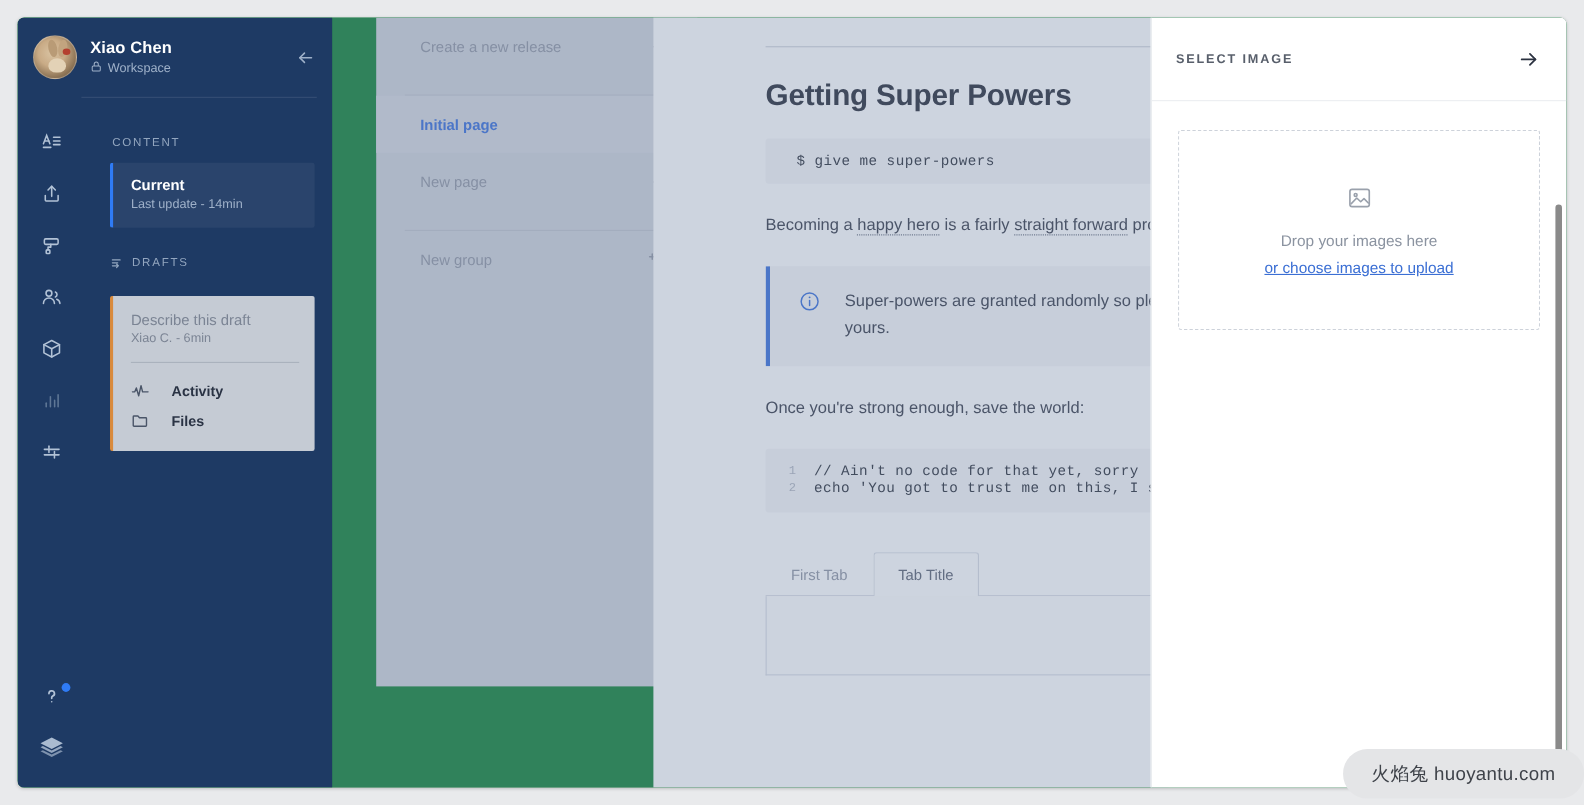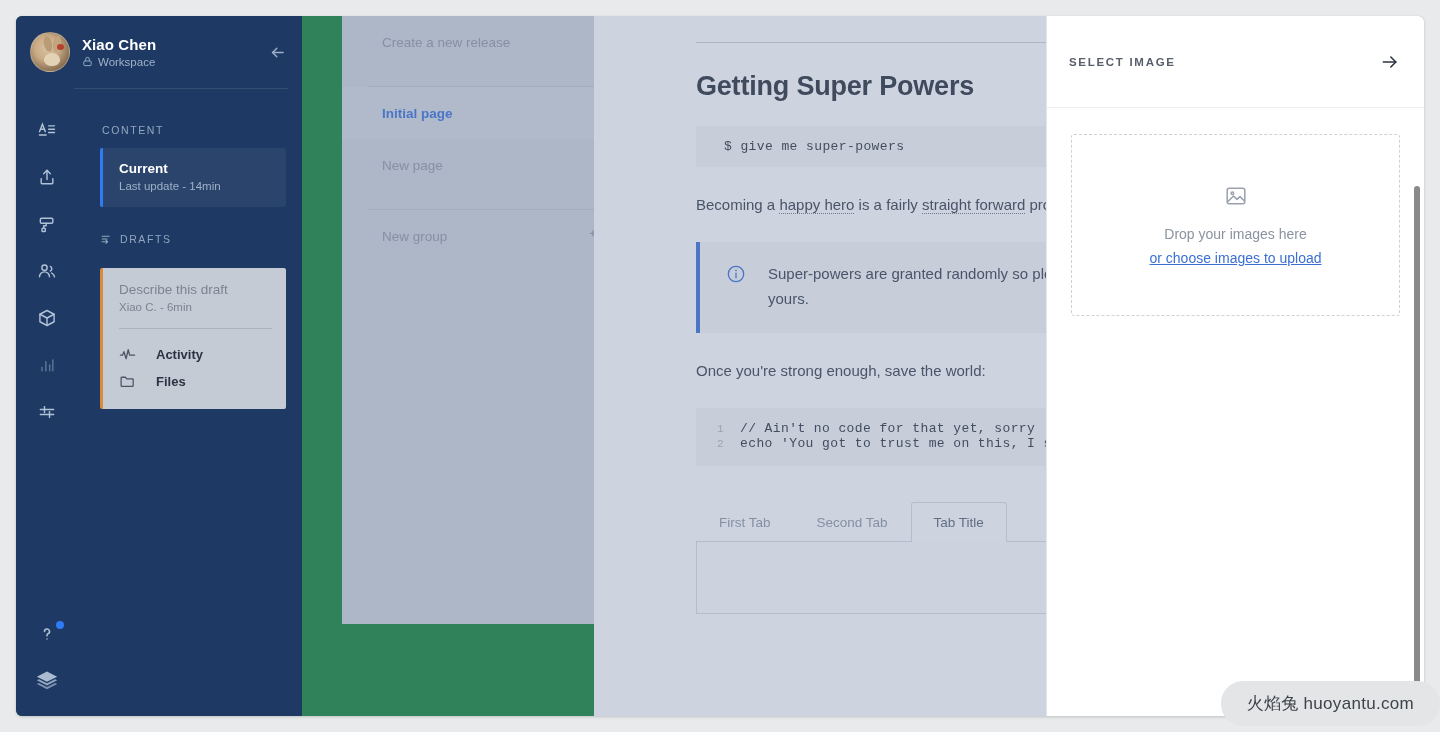--- a/index.html
+++ b/index.html
@@ -174,21 +174,21 @@
     position: absolute; left: 286px; top: 0; width: 760px; height: 700px;
     background: rgba(120,138,170,.28); pointer-events: none; z-index: 5;
   }
 
   
   .rightpanel {
     position: absolute; right: 0; top: 0; width: 378px; height: 700px;
     background: #ffffff; z-index: 8; border-left: 1px solid #e2e5ea;
   }
   .rp-head {
-    height: 92px; display: flex; align-items: center; justify-content: space-between;
+    height: 76px; display: flex; align-items: center; justify-content: space-between;
     padding: 0 24px 0 22px; border-bottom: 1px solid #eceef1;
   }
   .rp-title { font-size: 11.5px; letter-spacing: 1.7px; font-weight: 700; color: #585f6b; }
   .rp-close { color: #2b3240; cursor: pointer; display: flex; }
   .dropzone {
     margin: 26px 24px 0 24px; height: 182px;
     border: 1px dashed #cdd2da; border-radius: 3px;
     display: flex; flex-direction: column; align-items: center; justify-content: center;
   }
   .dz-icon { color: #9aa1ac; margin-bottom: 14px; }
@@ -447,21 +447,20 @@
             <span class="c">// Ain't no code for that yet, sorry</span>
           </div>
           <div class="ln">
             <span class="n">2</span>
             <span class="c">echo 'You got to trust me on this, I saved the world'</span>
           </div>
         </div>
 
         <div class="tabs">
           <div class="tab">First Tab</div>
-          <div class="tab">Second Tab</div>
           <div class="tab active">Tab Title</div>
         </div>
         <div class="tabpanel"></div>
       </div>
     </div>
   </div>
 
   <div class="dim-overlay"></div>
 
   <div class="rightpanel">

